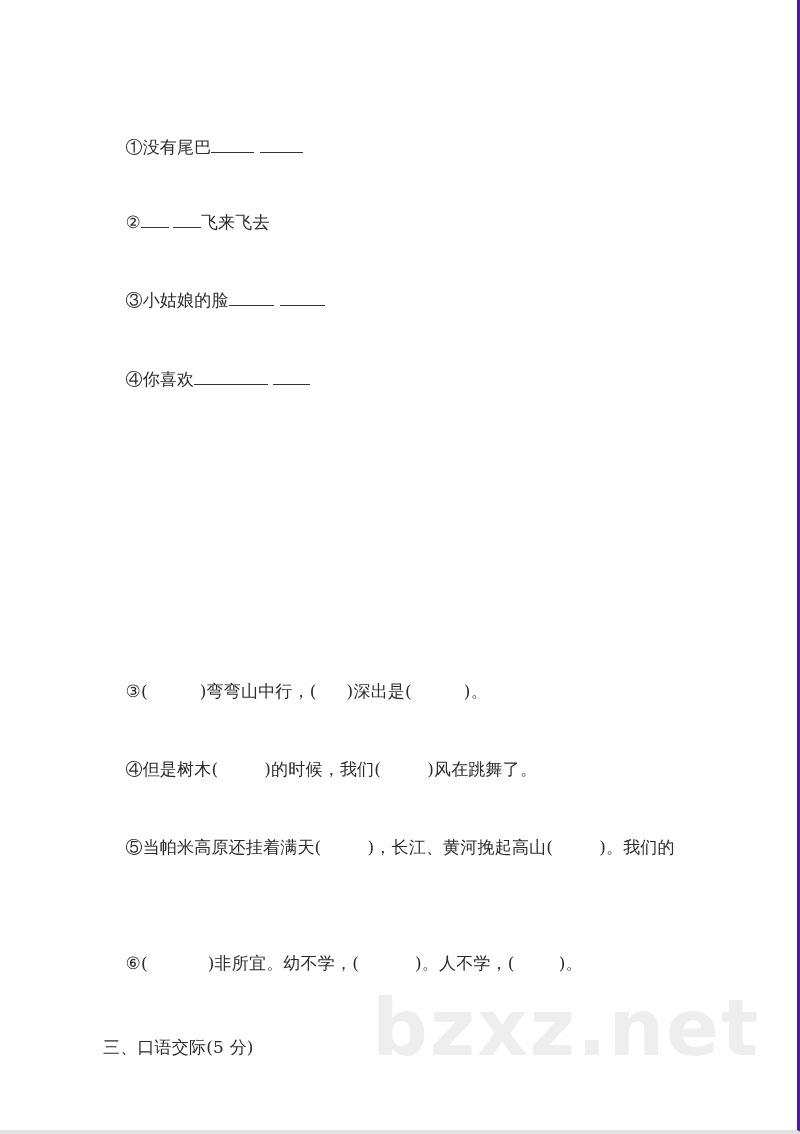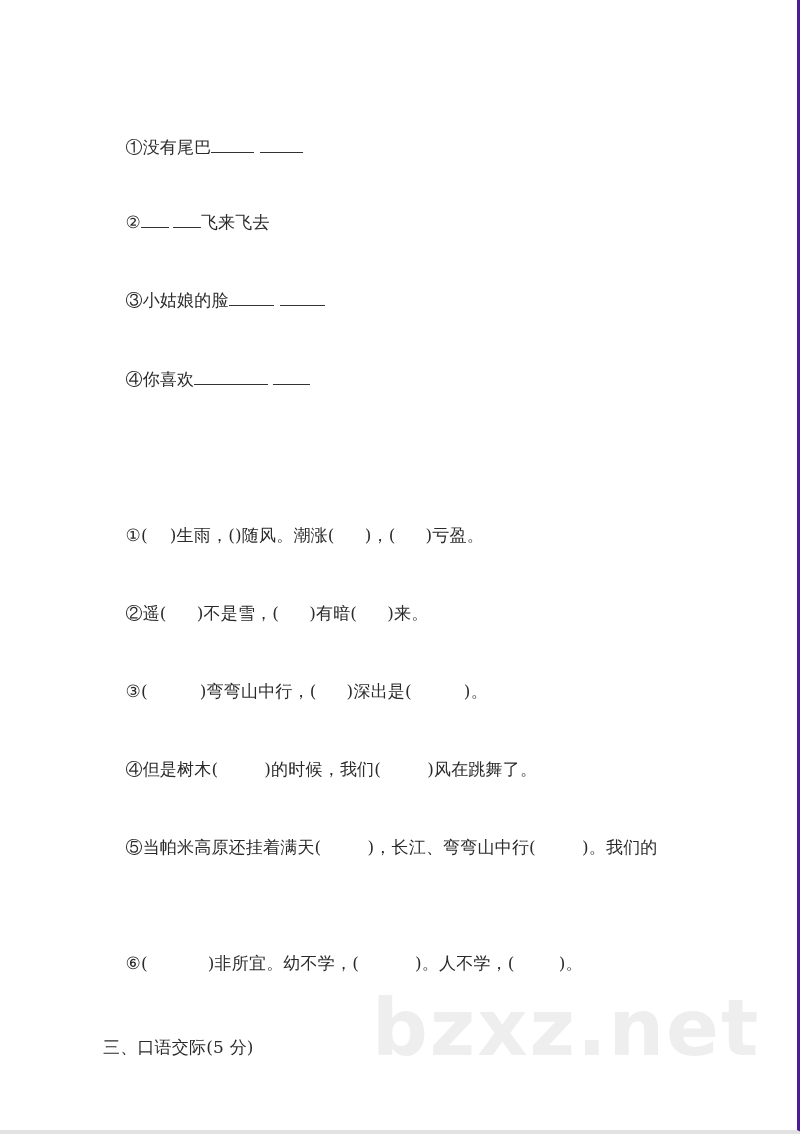--- a/index.html
+++ b/index.html
@@ -45,38 +45,32 @@
 
   <div class="line" style="top:267px;">
     <span>③</span><span>小姑娘的脸</span><span class="blank" style="width:45px;"></span><span class="gap" style="width:6px;"></span><span class="blank" style="width:45px;"></span>
   </div>
 
   <div class="line" style="top:346px;">
     <span>④</span><span>你喜欢</span><span class="blank" style="width:74px;"></span><span class="gap" style="width:5px;"></span><span class="blank" style="width:37px;"></span>
   </div>
 
 
-  <div class="line" style="top:502px;">
-    <span>①</span><span>(</span><span class="gap" style="width:22px;"></span><span>)生雨，(</span><span class="gap" style="width:0px;"></span><span>)随风。潮涨(</span><span class="gap" style="width:30px;"></span><span>)，(</span><span class="gap" style="width:30px;"></span><span>)亏盈。</span>
-  </div>
 
-  <div class="line" style="top:580px;">
-    <span>②</span><span>遥(</span><span class="gap" style="width:30px;"></span><span>)不是雪，(</span><span class="gap" style="width:30px;"></span><span>)有暗(</span><span class="gap" style="width:30px;"></span><span>)来。</span>
-  </div>
 
   <div class="line" style="top:658px;">
     <span>③</span><span>(</span><span class="gap" style="width:52px;"></span><span>)弯弯山中行，(</span><span class="gap" style="width:30px;"></span><span>)深出是(</span><span class="gap" style="width:52px;"></span><span>)。</span>
   </div>
 
   <div class="line" style="top:736px;">
     <span>④</span><span>但是树木(</span><span class="gap" style="width:46px;"></span><span>)的时候，我们(</span><span class="gap" style="width:46px;"></span><span>)风在跳舞了。</span>
   </div>
 
   <div class="line" style="top:814px;">
-    <span>⑤</span><span>当帕米高原还挂着满天(</span><span class="gap" style="width:46px;"></span><span>)，长江、弯弯山中行(</span><span class="gap" style="width:46px;"></span><span>)。我们的</span>
+    <span>⑤</span><span>当帕米高原还挂着满天(</span><span class="gap" style="width:46px;"></span><span>)，长江、黄河挽起高山(</span><span class="gap" style="width:46px;"></span><span>)。我们的</span>
   </div>
 
   <div class="line" style="top:930px;">
     <span>⑥</span><span>(</span><span class="gap" style="width:60px;"></span><span>)非所宜。幼不学，(</span><span class="gap" style="width:56px;"></span><span>)。人不学，(</span><span class="gap" style="width:44px;"></span><span>)。</span>
   </div>
 
   <div class="line" style="top:1008px;margin-top:28px;">三、口语交际(5 分)</div>
 
   <div class="watermark">bzxz.net</div>
 </div>

